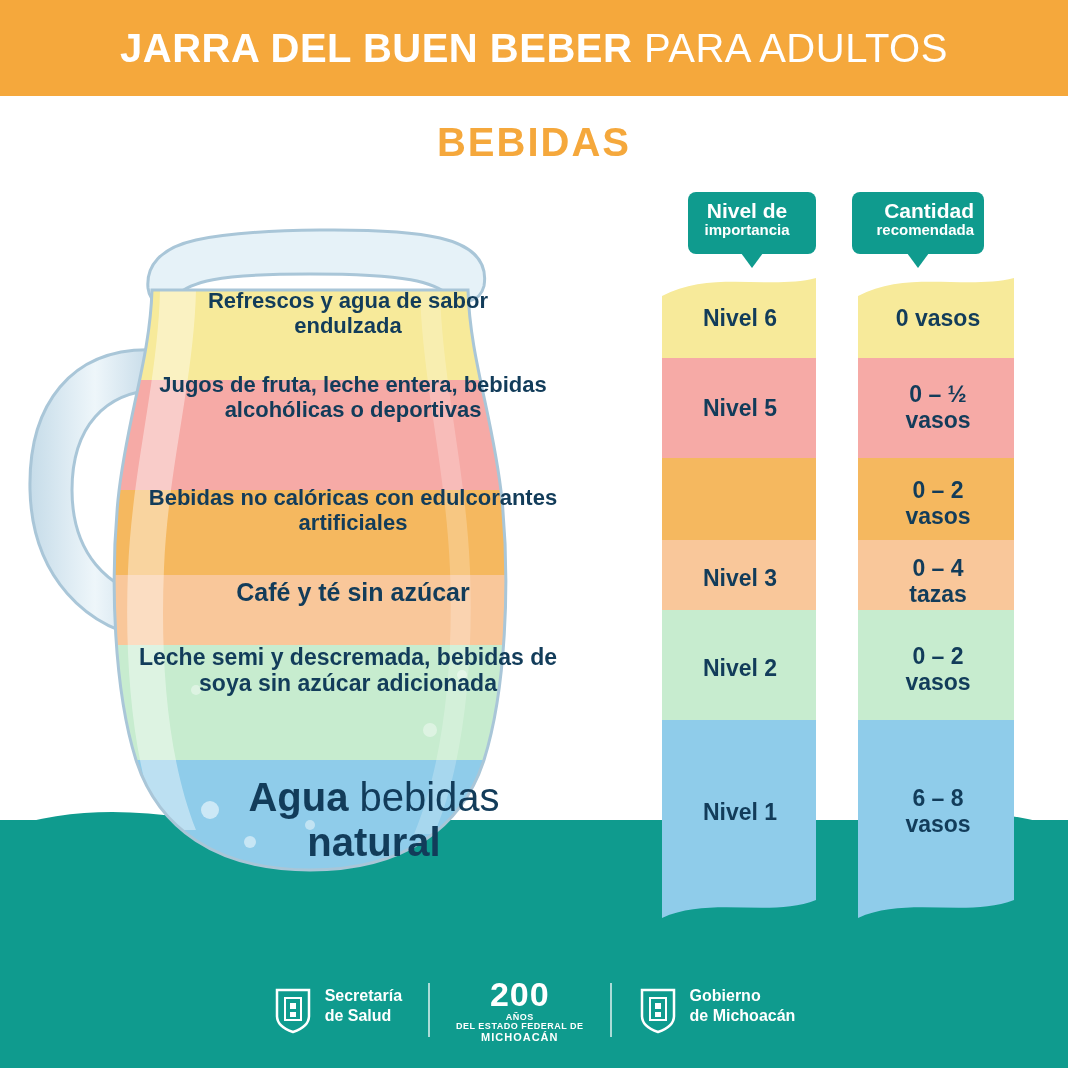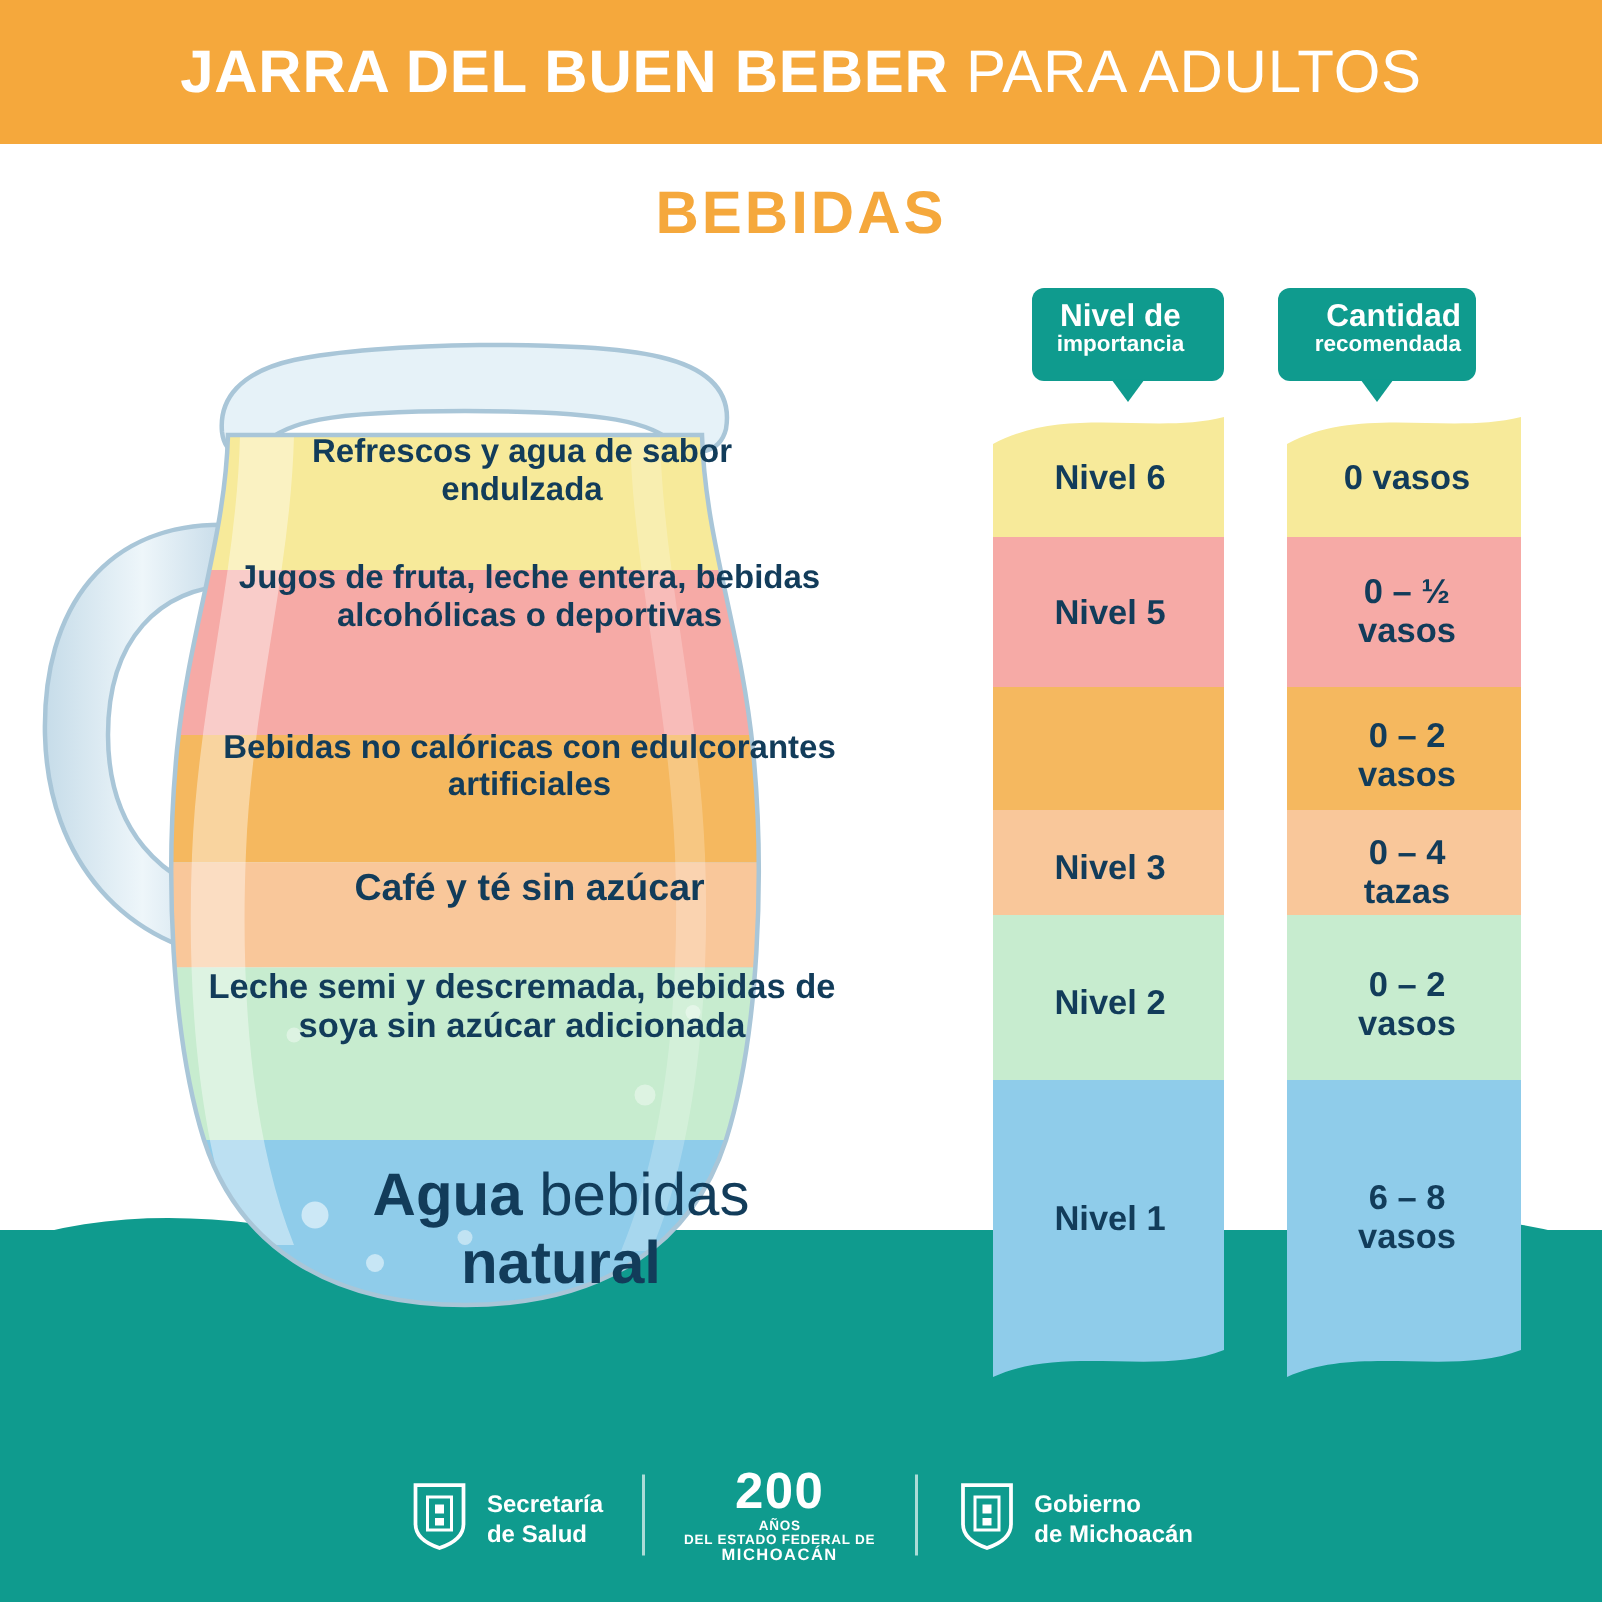--- a/index.html
+++ b/index.html
@@ -152,21 +152,21 @@
     width: 1068px;
     height: 100px;
     z-index: 5;
     display: flex;
     align-items: center;
     justify-content: center;
     gap: 0px;
   }
   .logo-group {
     display: flex;
-    align-items: flex-end;
+    align-items: flex-start;
     gap: 12px;
     color: #ffffff;
   }
   .crest {
     width: 40px;
     height: 48px;
   }
   .logo-text {
     font-size: 16px;
     font-weight: bold;

